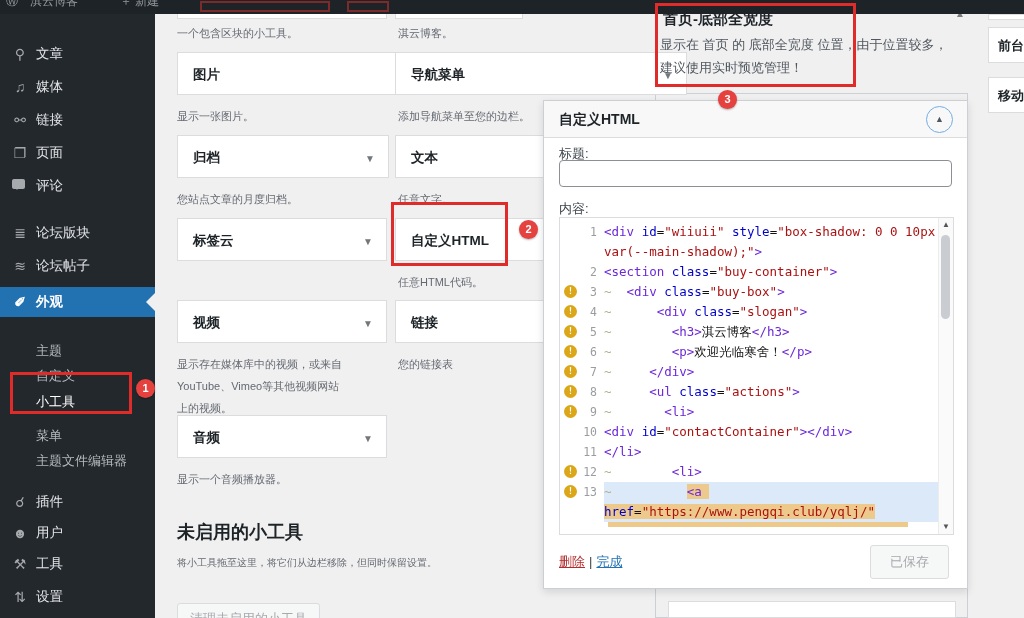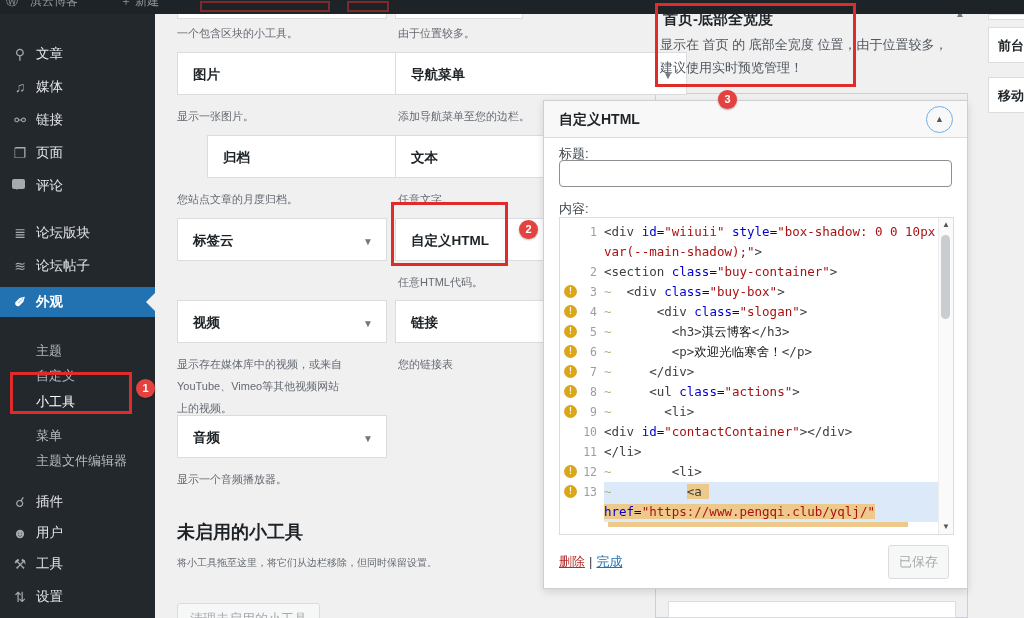--- a/index.html
+++ b/index.html
@@ -59,34 +59,34 @@
   
   #editor{position:absolute;left:15px;top:116px;width:395px;height:318px;border:1px solid #dcdcde;box-sizing:border-box;background:#fff;overflow:hidden;}
   #cm-scroll{position:absolute;left:0;top:0;right:14px;bottom:0;padding-top:4px;overflow:hidden;}
   .cm-row{display:flex;height:20px;line-height:20px;font-family:"DejaVu Sans Mono",monospace;font-size:12.5px;}
   .cm-gutter{width:44px;flex:none;position:relative;text-align:right;padding-right:7px;box-sizing:border-box;
              color:#9a9da0;background:#fff;font-size:11.5px;}
   .warn-icon{position:absolute;left:4px;top:3px;width:13px;height:13px;border-radius:50%;background:#dba617;
              color:#fff;font-size:9px;line-height:13px;font-weight:bold;text-align:center;}
   .cm-code{flex:1;white-space:pre;overflow:hidden;color:#111;}
   .cm-row.sel .cm-code{background:#dbe9f8;}
-  .tok-t{color:#404040;} .tok-a{color:#0000cc;} .tok-s{color:#aa1111;} .tok-x{color:#111;} .tok-w{color:#b3b38a;}
+  .tok-t{color:#6d28d9;} .tok-a{color:#0000cc;} .tok-s{color:#aa1111;} .tok-x{color:#111;} .tok-w{color:#b3b38a;}
   .hl{background:#eec98c;}
   #cm-partial{position:absolute;left:48px;height:5px;background:#eec98c;width:300px;}
   
   #cm-sb{position:absolute;right:0;top:0;bottom:0;width:14px;background:#fafafa;border-left:1px solid #ececec;}
   #cm-sb .sb-arrow{position:absolute;left:0;width:14px;height:14px;text-align:center;font-size:8px;line-height:14px;color:#555;}
   #cm-sb .sb-thumb{position:absolute;left:2px;top:17px;width:9px;height:84px;background:#c9cdd2;border-radius:5px;}
 
   #dialog-footer-left{position:absolute;left:15px;top:452px;font-size:13px;}
   #delete-link{color:#b32d2e;text-decoration:underline;cursor:pointer;}
   #done-link{color:#2271b1;text-decoration:underline;cursor:pointer;}
   .sep{color:#3c434a;margin:0 4px;}
   #saved-btn{position:absolute;right:18px;top:444px;background:#f6f7f7;border:1px solid #dcdcde;border-radius:3px;
-             color:#a7aaad;font-size:13px;padding:7px 10px;}
+             color:#a7aaad;font-size:13px;padding:7px 19px;}
 
   
   .red-box{border:3px solid #e02b2b;box-sizing:border-box;z-index:20;pointer-events:none;}
   .red-num{width:19px;height:19px;border-radius:50%;background:#e5413e;color:#fff;font-size:11px;font-weight:bold;
            text-align:center;line-height:19px;box-shadow:0 1px 2px rgba(0,0,0,.3);z-index:21;}
 </style>
 </head>
 <body>
 
 <div class="abs" id="admin-bar">
@@ -150,27 +150,27 @@
     <div class="menu-item" style="top: 568px;">
       <div class="mi-icon">⇅</div>
       <div class="mi-label">设置</div>
     </div>
   </div>
 
 <div id="widgets-root">
     <div class="abs w-sliver" style="left: 177px; top: 14px; width: 210px; height: 5px;"></div>
     <div class="abs w-sliver" style="left: 395px; top: 14px; width: 128px; height: 5px;"></div>
     <div class="abs w-desc" style="left: 177px; top: 22px; width: 220px;">一个包含区块的小工具。</div>
-    <div class="abs w-desc" style="left: 398px; top: 22px; width: 220px;">由于位置较多。</div>
+    <div class="abs w-desc" style="left: 398px; top: 22px; width: 220px;">淇云博客。</div>
     <div class="abs w-card" style="left: 177px; top: 52px; width: 244px;">
       <div class="w-label">图片</div>
       <div class="w-arrow">▼</div>
     </div>
     <div class="abs w-desc" style="left: 177px; top: 105px; width: 230px;">显示一张图片。</div>
-    <div class="abs w-card" style="left: 177px; top: 135px; width: 212px; margin-left: 30px;">
+    <div class="abs w-card" style="left: 177px; top: 135px; width: 212px;">
       <div class="w-label">归档</div>
       <div class="w-arrow">▼</div>
     </div>
     <div class="abs w-desc" style="left: 177px; top: 188px; width: 230px;">您站点文章的月度归档。</div>
     <div class="abs w-card" style="left: 177px; top: 218px; width: 210px;">
       <div class="w-label">标签云</div>
       <div class="w-arrow">▼</div>
     </div>
     <div class="abs w-desc" style="left: 177px; top: 271px; width: 230px; margin-top: 32px;">您最常使用的标签云。</div>
     <div class="abs w-card" style="left: 177px; top: 300px; width: 210px;">

